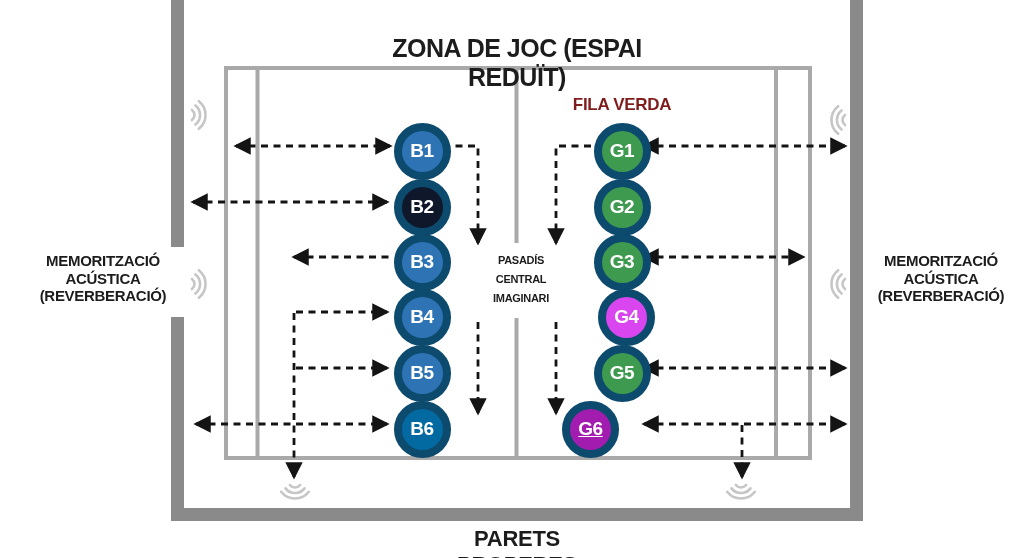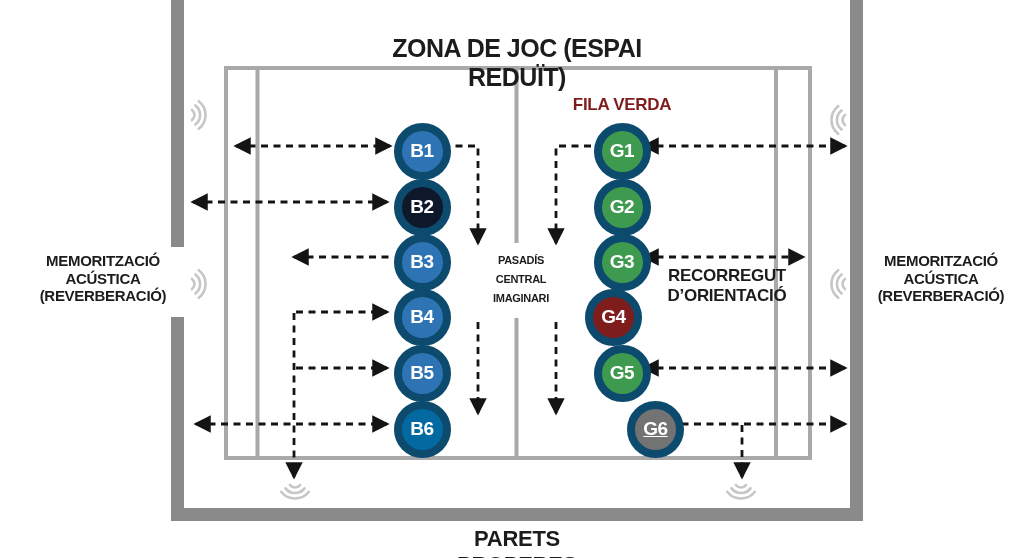--- a/index.html
+++ b/index.html
@@ -110,22 +110,20 @@
 
   <div class="lbl title" style="left:350px;top:34px;width:334px;">ZONA DE JOC (ESPAI REDUÏT)</div>
 
 
   <div class="lbl row-label green-text" style="left:547px;top:95px;width:150px;">FILA VERDA</div>
 
   <div class="lbl pasadis" style="left:461px;top:251px;width:120px;">PASADÍS
 CENTRAL
 IMAGINARI</div>
 
-  <div class="lbl recorregut" style="left:652px;top:266px;width:150px;">RECORREGUT
-D’ORIENTACIÓ</div>
 
   <div class="lbl memo" style="left:23px;top:252px;width:160px;">MEMORITZACIÓ
 ACÚSTICA
 (REVERBERACIÓ)</div>
 
   <div class="lbl memo" style="left:861px;top:252px;width:160px;">MEMORITZACIÓ
 ACÚSTICA
 (REVERBERACIÓ)</div>
 
   <div class="lbl parets" style="left:417px;top:526px;width:200px;">PARETS PROPERES</div>
@@ -133,17 +131,17 @@
   <div id="node-layer">
       <div class="node" style="left: 393.5px; top: 122.5px; background: rgb(46, 116, 181);">B1</div>
       <div class="node" style="left: 393.5px; top: 178.5px; background: #0f172a;">B2</div>
       <div class="node" style="left: 393.5px; top: 233.5px; background: rgb(46, 116, 181);">B3</div>
       <div class="node" style="left: 393.5px; top: 288.5px; background: rgb(46, 116, 181);">B4</div>
       <div class="node" style="left: 393.5px; top: 344.5px; background: rgb(46, 116, 181);">B5</div>
       <div class="node" style="left: 393.5px; top: 400.5px; background: #0369a1;">B6</div>
       <div class="node" style="left: 593.5px; top: 122.5px; background: rgb(62, 154, 78);">G1</div>
       <div class="node" style="left: 593.5px; top: 178.5px; background: rgb(62, 154, 78);">G2</div>
       <div class="node" style="left: 593.5px; top: 233.5px; background: rgb(62, 154, 78);">G3</div>
-      <div class="node" style="left: 585px; top: 288.5px; background: #7f1d1d;">G4</div>
+      <div class="node" style="left: 598px; top: 288.5px; background: #d946ef;">G4</div>
       <div class="node" style="left: 593.5px; top: 344.5px; background: rgb(62, 154, 78);">G5</div>
-      <div class="node" style="left: 627px; top: 400.5px; background: #737373; text-decoration: underline;">G6</div>
+      <div class="node" style="left: 562px; top: 400.5px; background: #a21caf; text-decoration: underline;">G6</div>
     </div>
 </div>
 
 </body></html>

